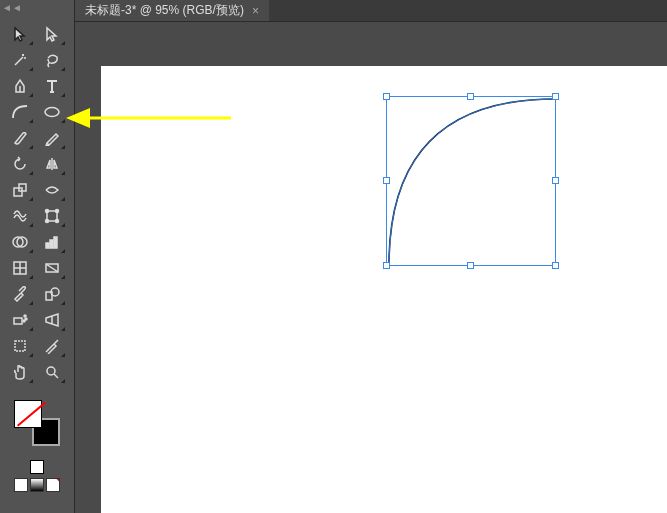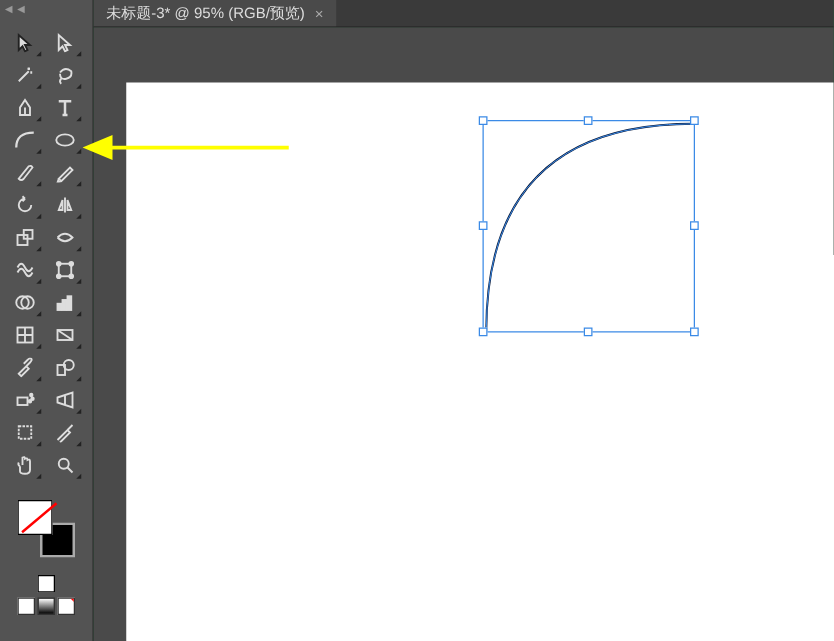--- a/index.html
+++ b/index.html
@@ -19,21 +19,21 @@
   .bg { bottom: 0; right: 0; background: #000; z-index: 1; border: 2px solid #aaa; }
   .tiny-row { display: flex; gap: 2px; justify-content: center; padding: 2px 0; }
   .tiny { width: 14px; height: 14px; border: 1px solid #000; }
   .mini-swatch-row { display: flex; gap: 2px; justify-content: center; padding: 2px 0 6px 0; }
   .mini { width: 14px; height: 14px; border: 1px solid #333; }
   .slash { position: relative; background: #fff; overflow: hidden; }
   .slash::after { content: ""; position: absolute; left: -2px; top: -2px; width: 24px; height: 2px; background: #ff0000; transform: rotate(45deg); }
   .divider { height: 1px; background: #2a2a2a; margin: 4px 6px; }
   .screenmode { display: flex; justify-content: center; padding: 4px; }
   .screenmode .tool { width: 32px; }
-  .main { flex: 1; display: flex; flex-direction: column; background: #14532d; }
+  .main { flex: 1; display: flex; flex-direction: column; background: #a16207; }
   .tabbar { height: 22px; background: #3a3a3a; display: flex; align-items: center; border-bottom: 1px solid #2a2a2a; }
   .tab { height: 100%; display: flex; align-items: center; padding: 0 10px; background: #4a4a4a; color: #ddd; font-size: 12px; gap: 8px; }
   .tab .close { color: #aaa; cursor: pointer; }
   .workspace { flex: 1; position: relative; background: #4a4a4a; }
   .canvas { position: absolute; top: 44px; left: 26px; right: 0; bottom: 0; background: #fff; }
   .selection { position: absolute; top: 30px; left: 285px; width: 170px; height: 170px; border: 1px solid #3b8ae6; }
   .handle { position: absolute; width: 7px; height: 7px; background: #fff; border: 1px solid #3b8ae6; }
   .h-tl { top: -4px; left: -4px; } .h-tm { top: -4px; left: calc(50% - 4px); } .h-tr { top: -4px; right: -4px; }
   .h-ml { top: calc(50% - 4px); left: -4px; } .h-mr { top: calc(50% - 4px); right: -4px; }
   .h-bl { bottom: -4px; left: -4px; } .h-bm { bottom: -4px; left: calc(50% - 4px); } .h-br { bottom: -4px; right: -4px; }

